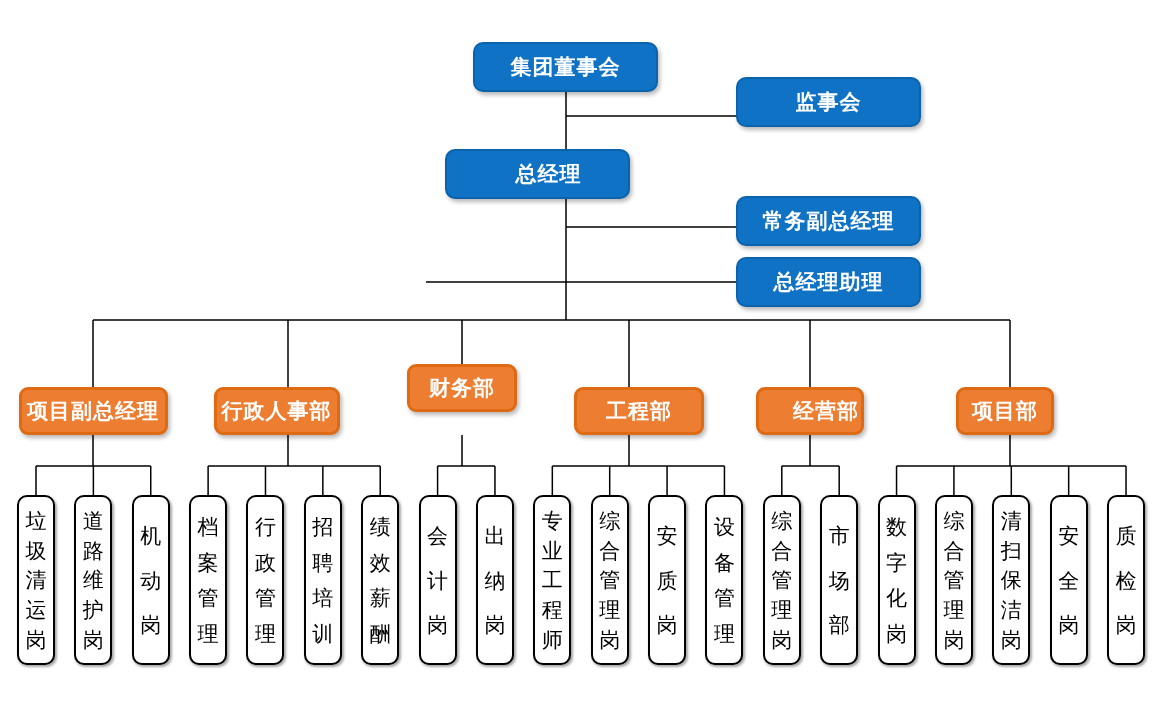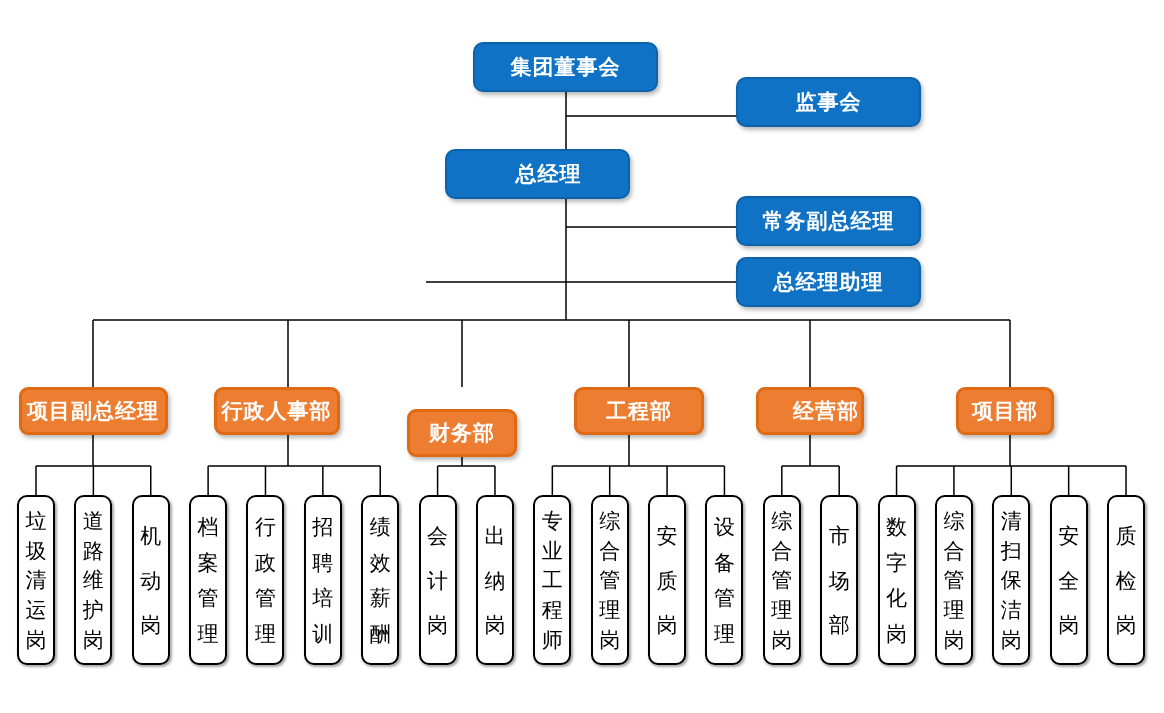--- a/index.html
+++ b/index.html
@@ -83,21 +83,21 @@
 
   <div class="node blue" id="n-board" style="left: 473px; top: 42px;">集团董事会</div>
   <div class="node blue" id="n-supervisory" style="left: 736px; top: 77px;">监事会</div>
   <div class="node blue" id="n-gm" style="left: 445px; top: 149px; padding-left: 22px;">总经理</div>
   <div class="node blue" id="n-exec" style="left: 736px; top: 196px;">常务副总经理</div>
   <div class="node blue" id="n-project" style="left: 736px; top: 257px;">总经理助理</div>
 
   <div id="dept-layer">
       <div class="node dept" style="width: 149px; left: 18.5px; top: 387px;">项目副总经理</div>
       <div class="node dept" style="width: 126px; left: 213.5px; top: 387px;">行政人事部</div>
-      <div class="node dept" style="width: 110px; left: 407px; top: 409px;">财务部</div>
+      <div class="node dept" style="width: 110px; left: 407px; top: 364px;">财务部</div>
       <div class="node dept" style="width: 130px; left: 574px; top: 387px;">工程部</div>
       <div class="node dept" style="width: 108px; left: 756px; top: 387px; padding-left: 32px;">经营部</div>
       <div class="node dept" style="width: 98px; left: 956px; top: 387px;">项目部</div>
     </div>
   <div id="pos-layer">
       <div class="node pos" style="left: 17px; top: 495px;">
         <span>垃</span>
         <span>圾</span>
         <span>清</span>
         <span>运</span>

